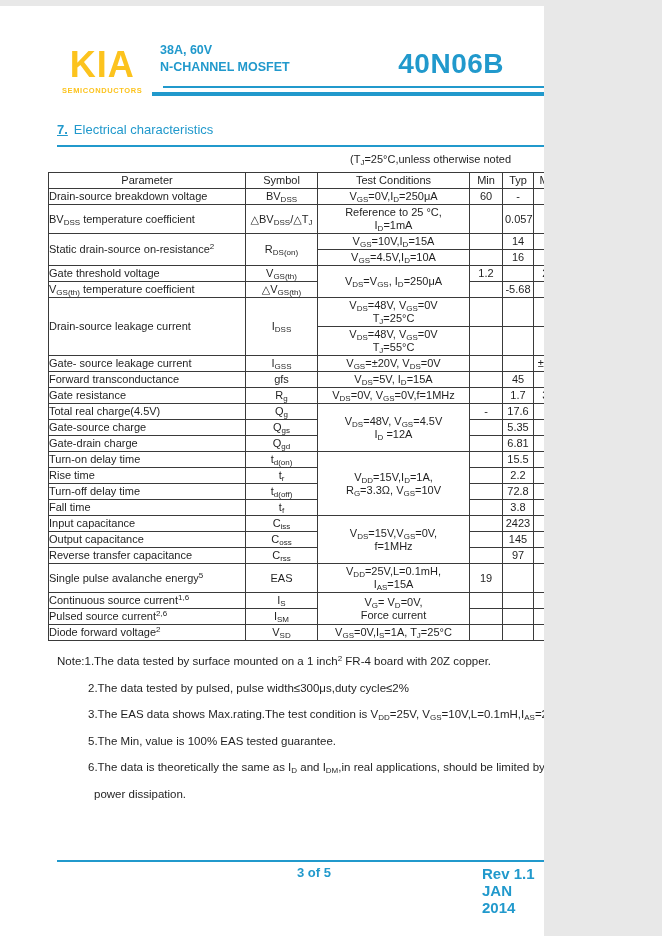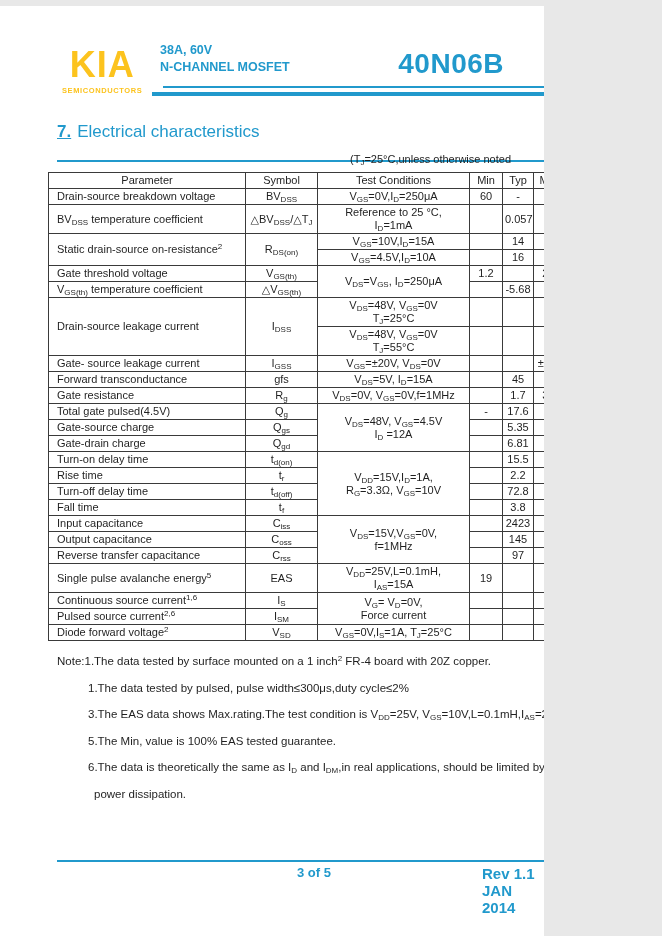--- a/index.html
+++ b/index.html
@@ -11,31 +11,31 @@
   .brand { position:absolute; left:62px; top:40px; text-align:center; }
   .brand-name { font-size:36px; font-weight:bold; color:var(--yellow); letter-spacing:1px; line-height:38px; }
   .brand-sub { font-size:7.5px; font-weight:bold; color:var(--yellow); letter-spacing:0.6px; margin-top:2px; }
   .specs { position:absolute; left:160px; top:36px; color:var(--accent); font-weight:bold; font-size:12.5px; line-height:17px; }
   .part-number { position:absolute; right:40px; top:42px; color:var(--accent); font-size:28px; font-weight:bold; letter-spacing:0.5px; }
   .rule-thin { position:absolute; left:163px; top:80px; width:457px; height:2px; background:var(--accent); }
   .rule-thick { position:absolute; left:152px; top:86px; width:468px; height:4px; background:var(--accent); }
 
   
   .section-heading { position:absolute; left:57px; top:116px; width:556px; color:var(--accent);
-                     font-size:17px; padding-bottom:18px; border-bottom:2px solid var(--accent); }
+                     font-size:13px; padding-bottom:8px; border-bottom:2px solid var(--accent); }
   .sec-num { font-weight:bold; text-decoration:underline; margin-right:6px; }
   .cond-note { position:absolute; right:33px; top:147px; font-size:11px; color:var(--ink); }
 
   
   .content { position:absolute; left:48px; top:166px; width:582px; }
   table.ec-table { border-collapse:collapse; width:582px; table-layout:fixed; }
   .ec-table th, .ec-table td { border:1px solid var(--line); font-size:11px; line-height:13px;
                                height:14px; text-align:center; vertical-align:middle; padding:1px 2px;
                                font-weight:normal; overflow:hidden; }
-  .ec-table td.param { text-align:left; padding-left:8px; }
+  .ec-table td.param { text-align:left; padding-left:0; }
   sub { font-size:8px; vertical-align:-2px; line-height:0; }
   sup { font-size:8px; vertical-align:4px; line-height:0; }
 
   .notes { margin-top:13px; font-size:11.5px; }
   .notes .note-line { line-height:15px; margin-bottom:11.5px; }
   .notes .n-first { margin-left:9px; }
   .notes .n-std   { margin-left:40px; }
   .notes .n-cont  { margin-left:46px; }
 
   
@@ -178,21 +178,21 @@
           <tr>
             <td class="param">Gate resistance</td>
             <td class="sym">R<sub>g</sub></td>
             <td class="cond">V<sub>DS</sub>=0V, V<sub>GS</sub>=0V,f=1MHz</td>
             <td class="min"></td>
             <td class="typ">1.7</td>
             <td class="max">3.4</td>
             <td class="units">Ω</td>
           </tr>
           <tr>
-            <td class="param">Total gate pulsed(4.5V)</td>
+            <td class="param">Total real charge(4.5V)</td>
             <td class="sym">Q<sub>g</sub></td>
             <td class="cond" rowspan="3">V<sub>DS</sub>=48V, V<sub>GS</sub>=4.5V<br>I<sub>D</sub> =12A</td>
             <td class="min">-</td>
             <td class="typ">17.6</td>
             <td class="max"></td>
             <td class="units" rowspan="3">nC</td>
           </tr>
           <tr>
             <td class="param">Gate-source charge</td>
             <td class="sym">Q<sub>gs</sub></td>
@@ -293,21 +293,21 @@
             <td class="min"></td>
             <td class="typ"></td>
             <td class="max">1</td>
             <td class="units">V</td>
           </tr>
         </tbody>
     </table>
 
     <div class="notes">
         <div class="note-line n-first">Note:1.The data tested by surface mounted on a 1 inch<sup>2</sup>  FR-4 board with 20Z copper.</div>
-        <div class="note-line n-std">1.The data tested by pulsed, pulse width≤300μs,duty cycle≤2%</div>
+        <div class="note-line n-std">2.The data tested by pulsed, pulse width≤300μs,duty cycle≤2%</div>
         <div class="note-line n-std">3.The EAS data shows Max.rating.The test condition is V<sub>DD</sub>=25V, V<sub>GS</sub>=10V,L=0.1mH,I<sub>AS</sub>=28A</div>
         <div class="note-line n-std">5.The Min, value is 100% EAS tested guarantee.</div>
         <div class="note-line n-std">6.The data is theoretically the same as I<sub>D</sub> and I<sub>DM</sub>,in real applications, should be limited by total</div>
         <div class="note-line n-cont">power dissipation.</div>
       </div>
   </div>
 
   <footer>
     <div class="footer-rule"></div>
     <div class="page-number">3 of 5</div>

